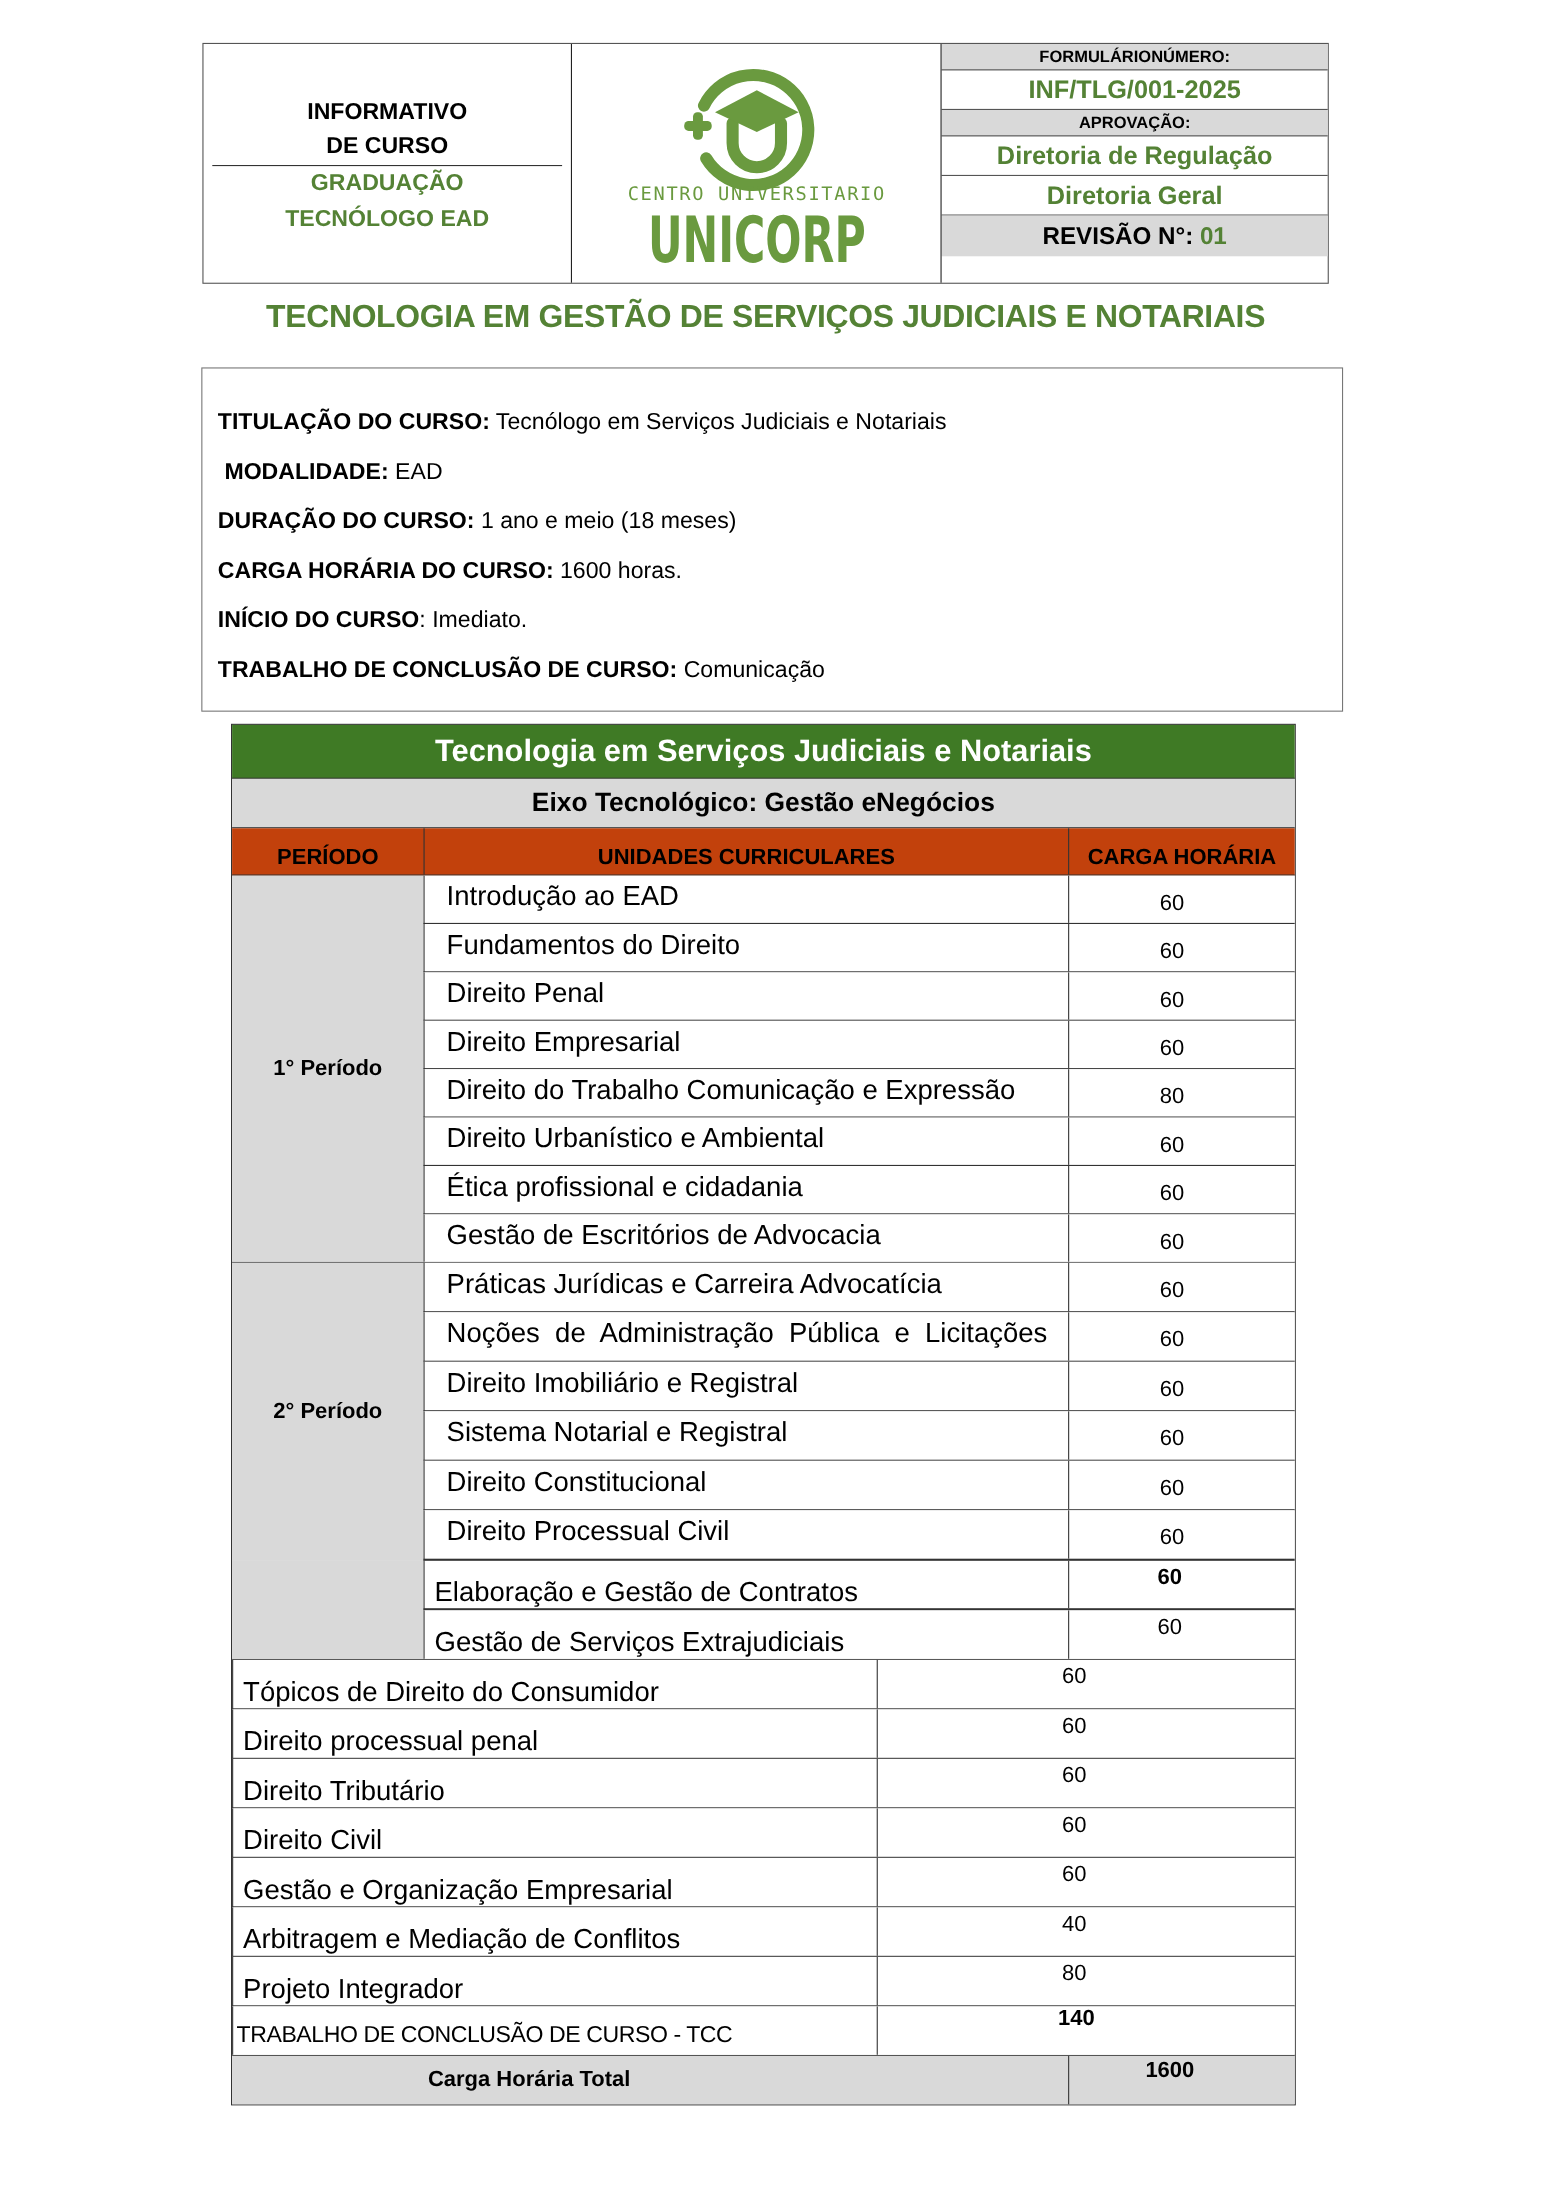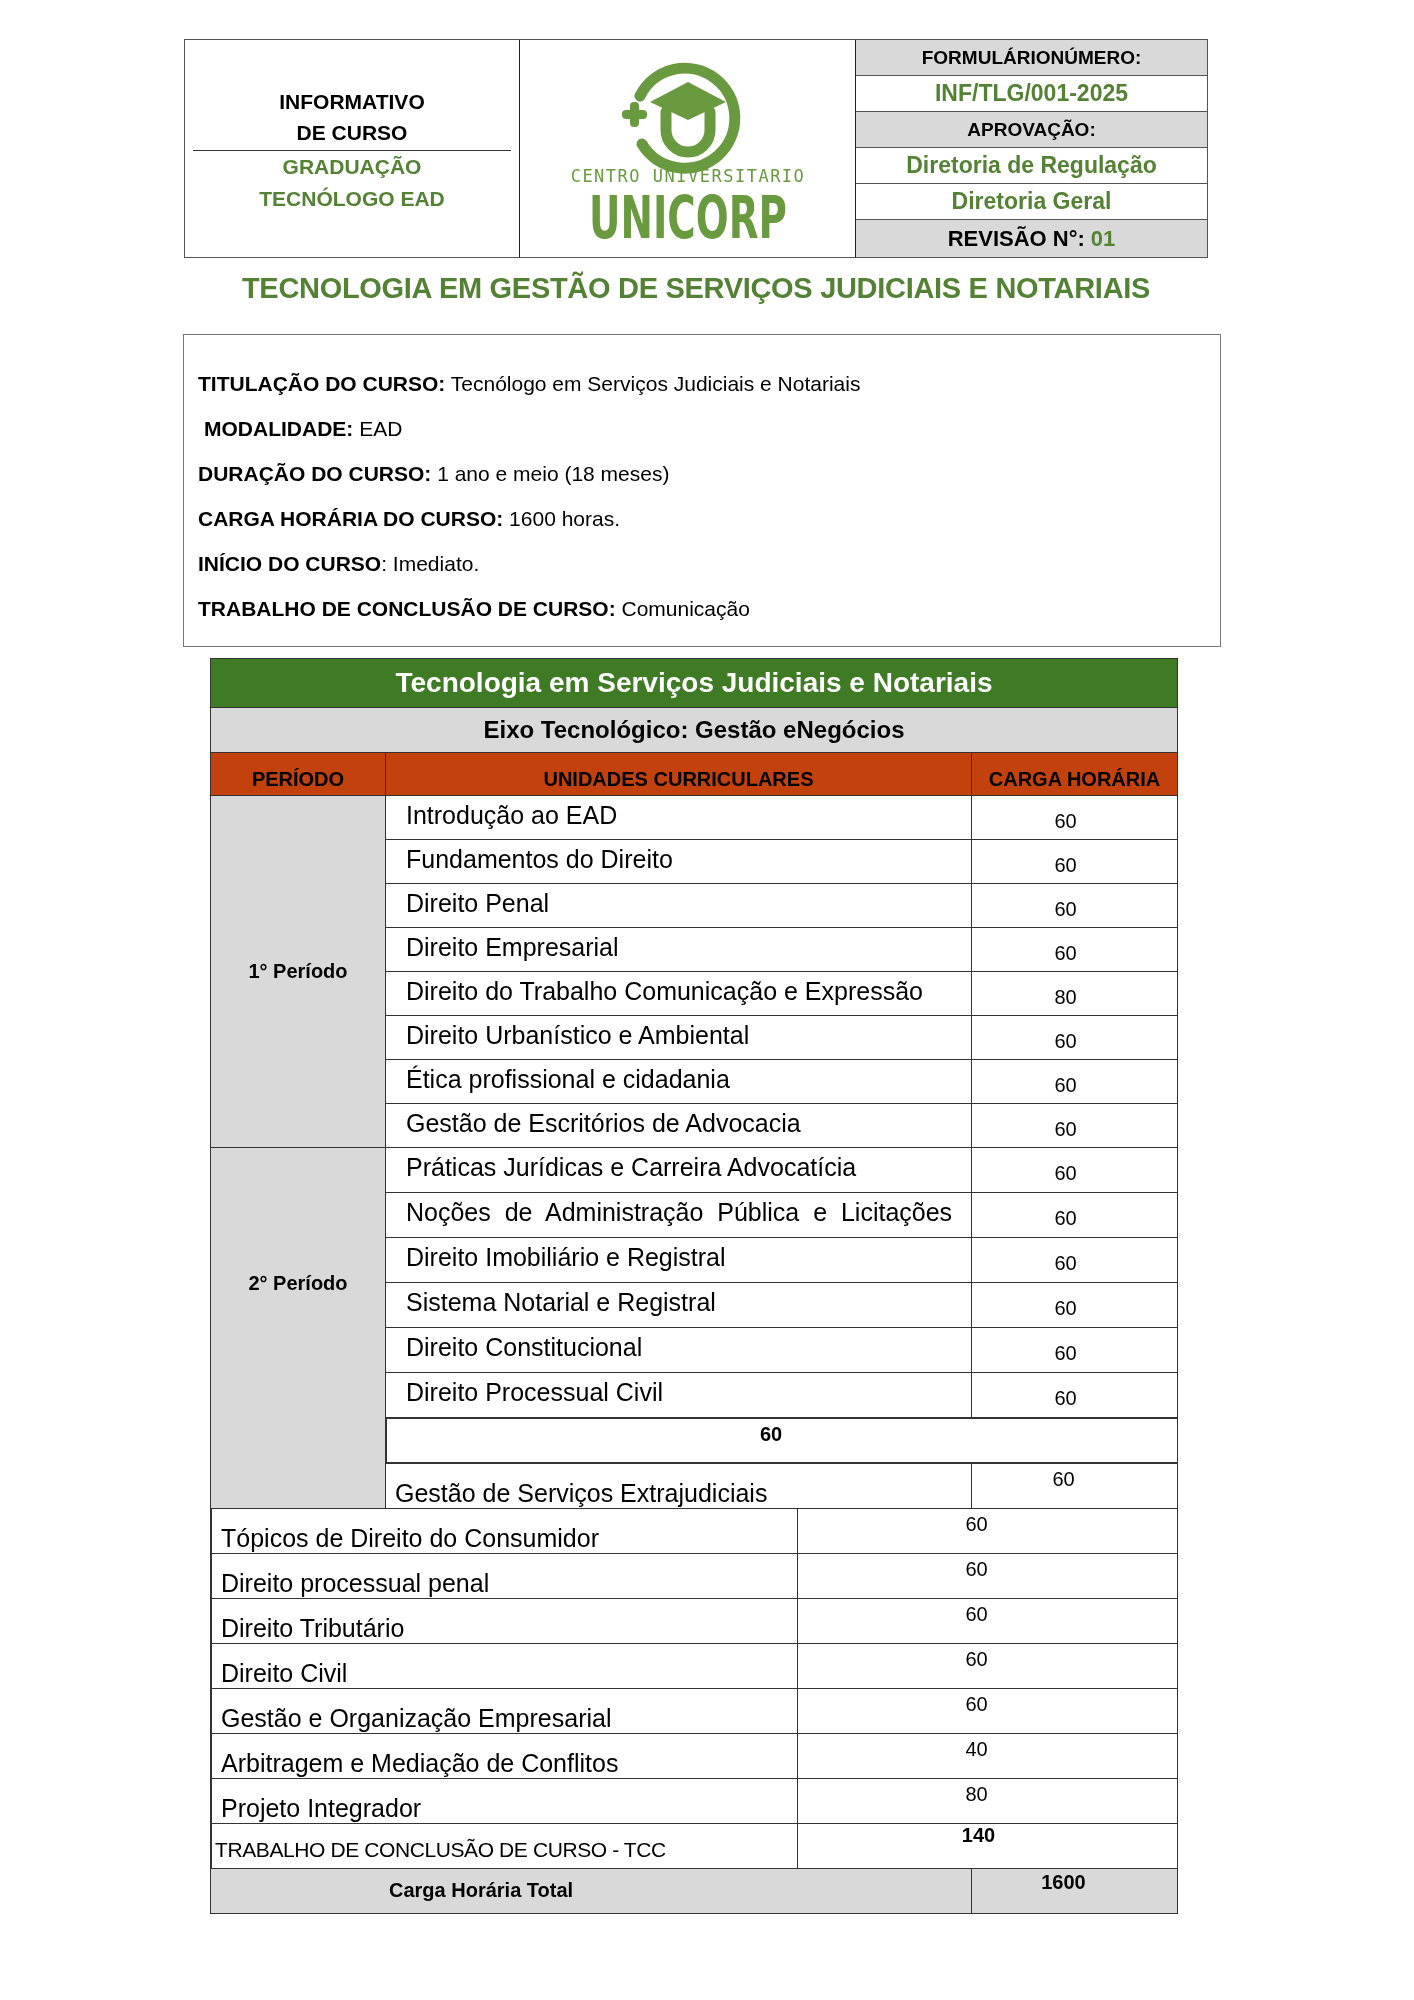--- a/index.html
+++ b/index.html
@@ -16,21 +16,21 @@
   .hdr-left .g { font-weight: bold; font-size: 21px; line-height: 32px; color: #548235; text-align: center; }
 
   .hdr-logo { width: 336px; border-right: 1.5px solid #222; position: relative; }
   .hdr-logo svg { position: absolute; left: 0; top: 0; }
 
   .hdr-right { flex: 1; display: flex; flex-direction: column; }
   .hdr-right .cell { display: flex; align-items: center; justify-content: center;
                      border-bottom: 1.5px solid #555; font-weight: bold; }
   .hdr-right .cell:last-child { border-bottom: none; }
   .hdr-right .grey { background: #d9d9d9; }
-  .hdr-right .small { font-size: 19px; height: 36px; }
+  .hdr-right .small { font-size: 15px; height: 24px; }
   .hdr-right .big { font-size: 23px; color: #548235; height: 36px; }
   .hdr-right .rev { font-size: 22px; height: 37px; }
   .hdr-right .rev .num { color: #548235; margin-left: 6px; }
 
   
   .doc-title { position: absolute; left: 184px; width: 1024px; top: 272px; text-align: center;
                font-weight: bold; font-size: 29px; color: #548235; letter-spacing: -0.3px; }
 
   
   .info { position: absolute; left: 183px; top: 334px; width: 1038px; height: 313px;
@@ -201,20 +201,21 @@
           <div class="u">Direito Processual Civil</div>
           <div class="h">60</div>
         </div>
     </div>
   </div>
 
   <div class="grp sep">
     <div class="per"></div>
     <div class="rows">
       <div class="r alt" style="height:45px; border-bottom-width:2px">
+          <div class="u">Elaboração e Gestão de Contratos</div>
           <div class="h" style="font-weight:bold">60</div>
         </div>
       <div class="r alt last" style="height:44px">
           <div class="u">Gestão de Serviços Extrajudiciais</div>
           <div class="h">60</div>
         </div>
     </div>
   </div>
 
   <div class="grp sep">

